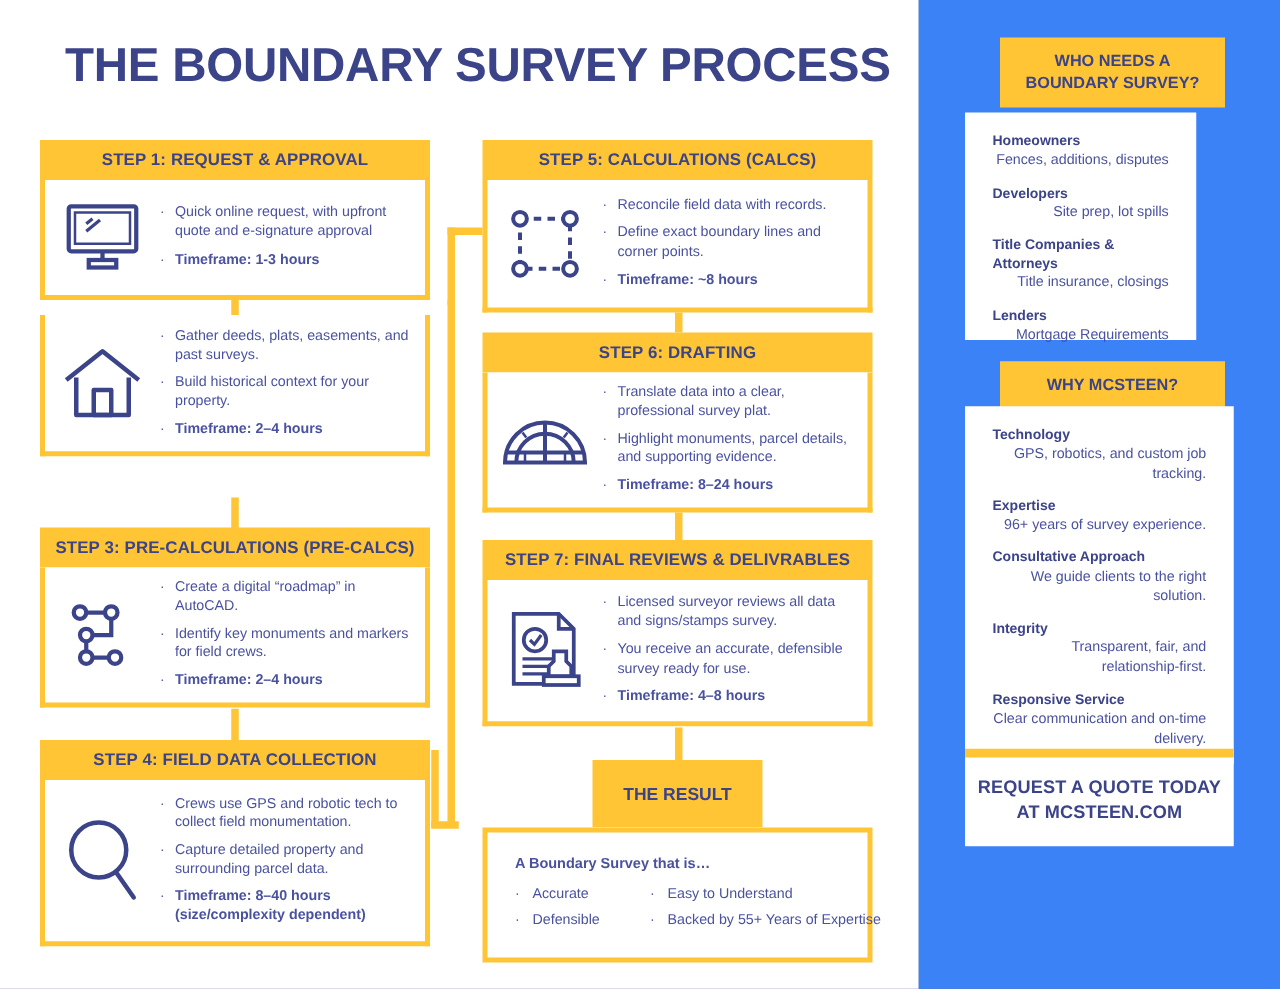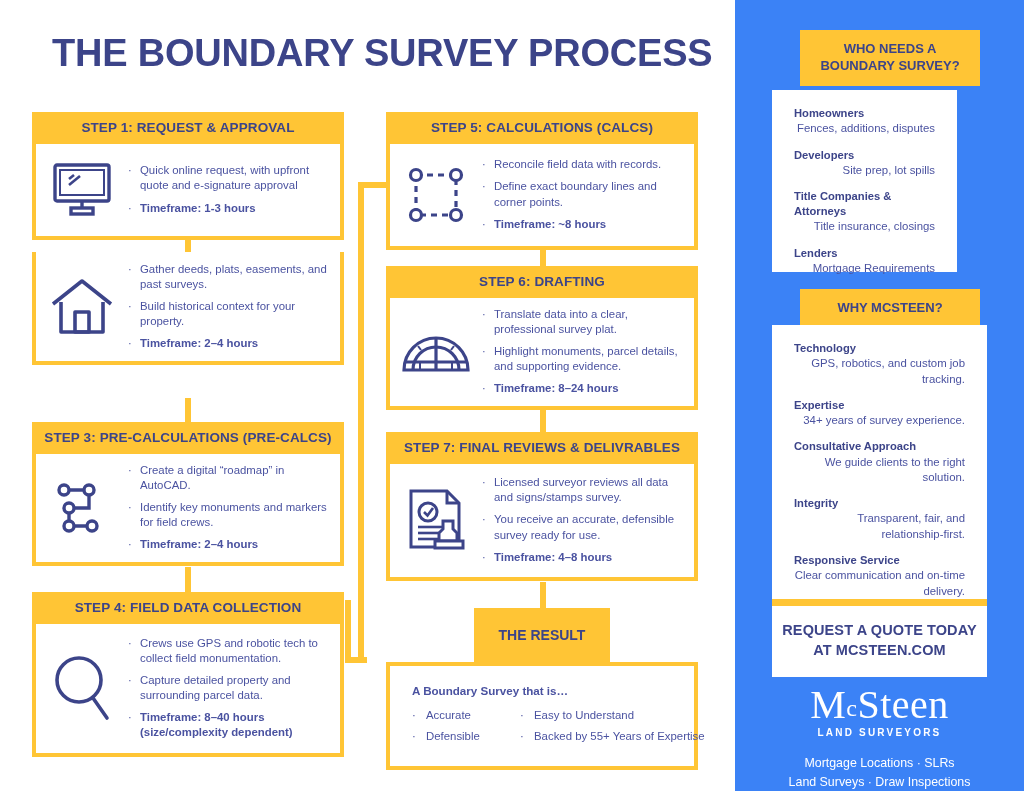--- a/index.html
+++ b/index.html
@@ -417,21 +417,21 @@
     </div>
 
     <div class="side-head" style="left:65px;top:289px;width:160px;">WHY MCSTEEN?</div>
     <div class="side-body" style="left:37px;top:325px;width:215px;height:286px;">
       <div class="kv">
         <div class="k">Technology</div>
         <div class="v">GPS, robotics, and custom job tracking.</div>
       </div>
       <div class="kv">
         <div class="k">Expertise</div>
-        <div class="v">34+ years of survey experience.</div>
+        <div class="v">96+ years of survey experience.</div>
       </div>
       <div class="kv">
         <div class="k">Consultative Approach</div>
         <div class="v">We guide clients to the right solution.</div>
       </div>
       <div class="kv">
         <div class="k">Integrity</div>
         <div class="v">Transparent, fair, and relationship-first.</div>
       </div>
       <div class="kv">
@@ -441,23 +441,15 @@
     </div>
 
     <div class="cta" style="left:37px;top:599px;width:215px;">
       <div class="cta-bar"></div>
       <div class="cta-txt">
         <div>REQUEST A QUOTE TODAY</div>
         <div>AT MCSTEEN.COM</div>
       </div>
     </div>
 
-    <div class="logo" style="top:685px;">
-      <div class="logo-word"><span>M</span><span class="sc">c</span><span>Steen</span></div>
-      <div class="logo-sub">LAND SURVEYORS</div>
-      <div class="logo-services">
-        <div>Mortgage Locations  ·  SLRs</div>
-        <div>Land Surveys  ·  Draw Inspections</div>
-      </div>
-    </div>
 
   </div>
 </div>
 
 </body></html>

